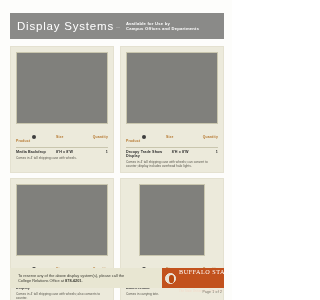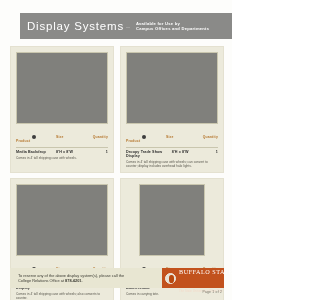--- a/index.html
+++ b/index.html
@@ -12,21 +12,21 @@
   .page {
     position: relative;
     width: 232px; height: 300px;
     background: #fdfdfb;
     padding: 0;
   }
 
   
   .header {
     position: absolute;
-    left: 20px; top: 13px;
+    left: 10px; top: 13px;
     width: 214px; height: 26px;
     background: #8a8a88;
     display: flex;
     align-items: center;
     padding-left: 7px;
   }
   .header-title {
     color: #ffffff;
     font-size: 11.5px;
     letter-spacing: 0.8px;

